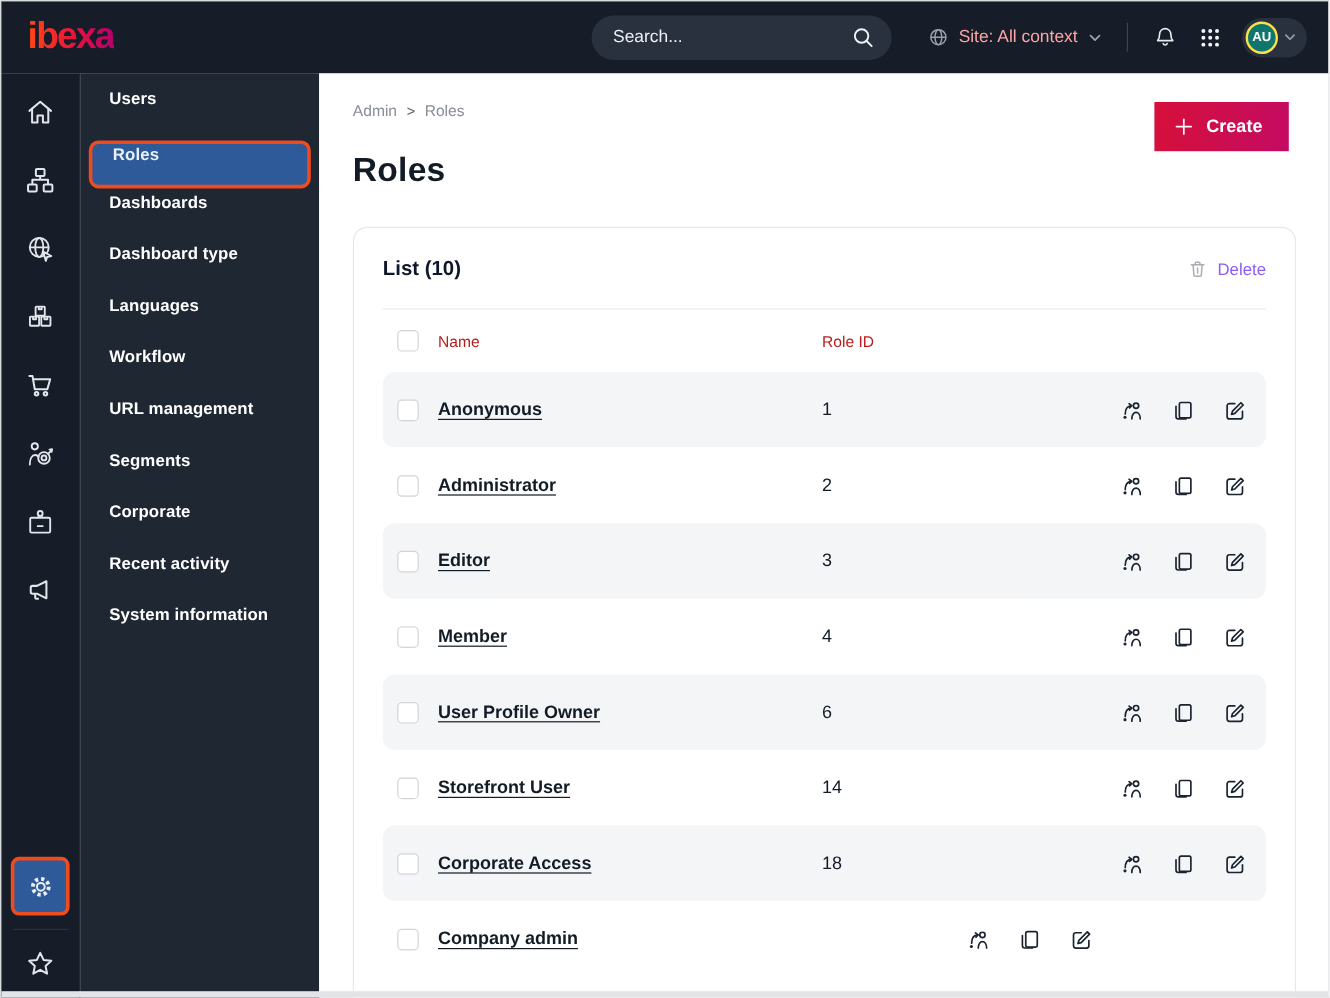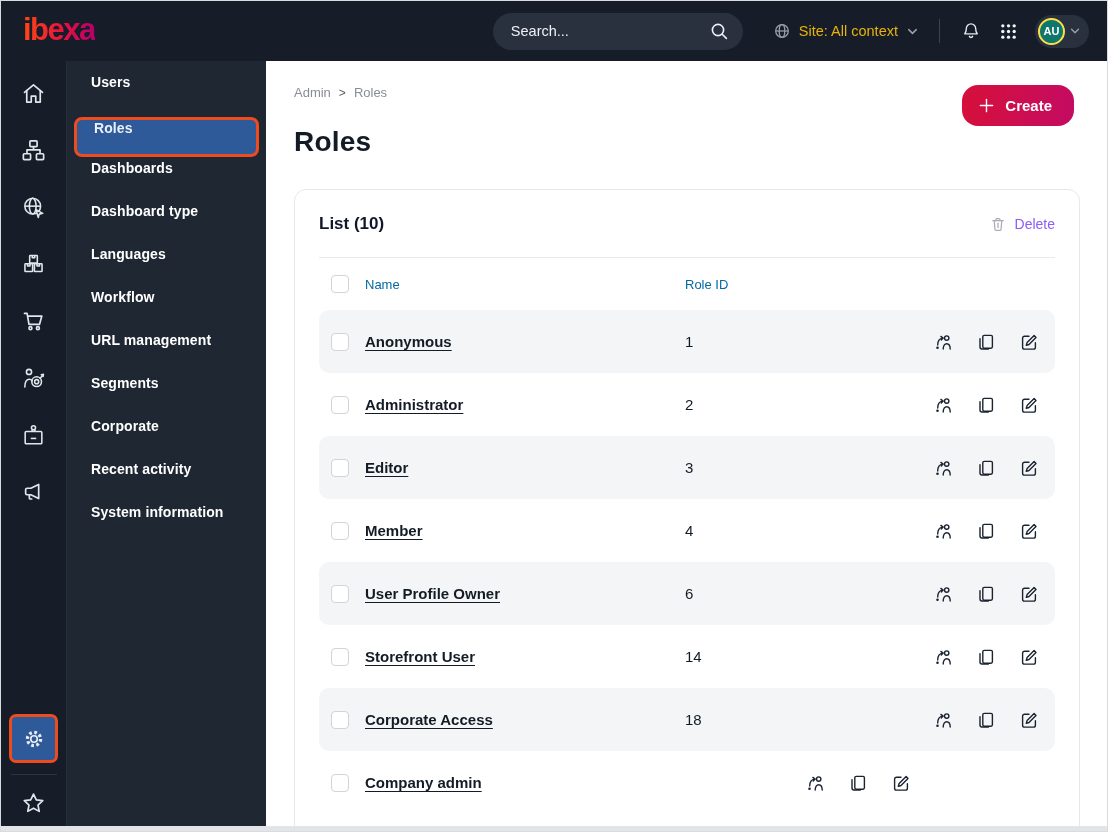--- a/index.html
+++ b/index.html
@@ -26,21 +26,21 @@
     -webkit-background-clip:text; background-clip:text; color:transparent;
     padding-bottom:4px;
   }
   .searchbar{
     margin-left:auto; width:250px; height:37px; background:#29313f;
     border-radius:19px; display:flex; align-items:center;
     padding:0 14px 0 18px; cursor:text;
   }
   .searchbar .ph{ color:#eef1f5; font-size:14.5px; flex:1; }
   .top-right{ display:flex; align-items:center; margin-left:30px; gap:16px; }
-  .site-ctx{ display:flex; align-items:center; gap:8px; color:#eab308; font-size:14.5px; cursor:pointer; }
+  .site-ctx{ display:flex; align-items:center; gap:8px; color:#fca5a5; font-size:14.5px; cursor:pointer; }
   .vdiv{ width:1px; height:24px; background:#3c4450; margin:0 4px; }
   .icon-btn{ background:none; border:none; cursor:pointer; display:flex; align-items:center; }
   .user-cluster{
     display:flex; align-items:center; gap:4px; background:#29313f;
     border-radius:17px; padding:3px 8px 3px 3px; cursor:pointer;
   }
   .avatar{
     width:27px; height:27px; border-radius:50%; background:#0f766e;
     border:2px solid #fde047; color:#fff; font-size:11px; font-weight:700;
     display:flex; align-items:center; justify-content:center;
@@ -80,21 +80,21 @@
   }
 
   
   .content{ flex:1; background:#fff; padding:0 30px 0 28px; overflow:hidden; }
   .content-head{ position:relative; padding-top:24px; }
   .breadcrumb{ font-size:13px; color:#878d96; display:flex; gap:8px; align-items:center; }
   .breadcrumb .sep{ color:#5c6169; font-size:12px; }
   .crumb{ cursor:pointer; }
   .create-btn{
     position:absolute; top:24px; right:3px; height:41px; padding:0 22px 0 16px;
-    border:none; border-radius:16px; cursor:pointer;
+    border:none; border-radius:0; cursor:pointer;
     background:linear-gradient(100deg,#d6103a 0%,#c40b63 100%);
     color:#fff; font-size:15px; font-weight:600;
     display:flex; align-items:center; gap:10px;
     font-family:inherit;
   }
   .page-title{ margin-top:26px; font-size:28px; font-weight:800; color:#131c26; letter-spacing:.2px; }
 
   .card{
     margin-top:31px; width:786px; height:700px;
     border:1px solid #e7e8eb; border-radius:12px; background:#fff;
@@ -105,21 +105,21 @@
     border-bottom:1px solid #e9eaec;
   }
   .card-title{ font-size:17px; font-weight:800; color:#0f172a; }
   .delete-btn{
     display:flex; align-items:center; gap:8px; background:none; border:none;
     color:#8b5cf6; font-size:14px; cursor:default; font-family:inherit;
   }
 
   .tbl-head{
     display:grid; grid-template-columns:34px 320px 1fr 128px; align-items:center;
-    height:52px; padding:0 14px 0 12px; color:#0369a1; font-size:13px;
+    height:52px; padding:0 14px 0 12px; color:#b91c1c; font-size:13px;
   }
   .checkbox{
     width:18px; height:18px; border:1px solid #d2d4d9; border-radius:4px;
     background:#fff; display:inline-block; cursor:pointer;
   }
   .row{
     display:grid; grid-template-columns:34px 320px 1fr 128px; align-items:center;
     height:63px; padding:0 14px 0 12px; border-radius:10px; background:#fff;
   }
   .row.alt{ background:#f4f5f7; }

